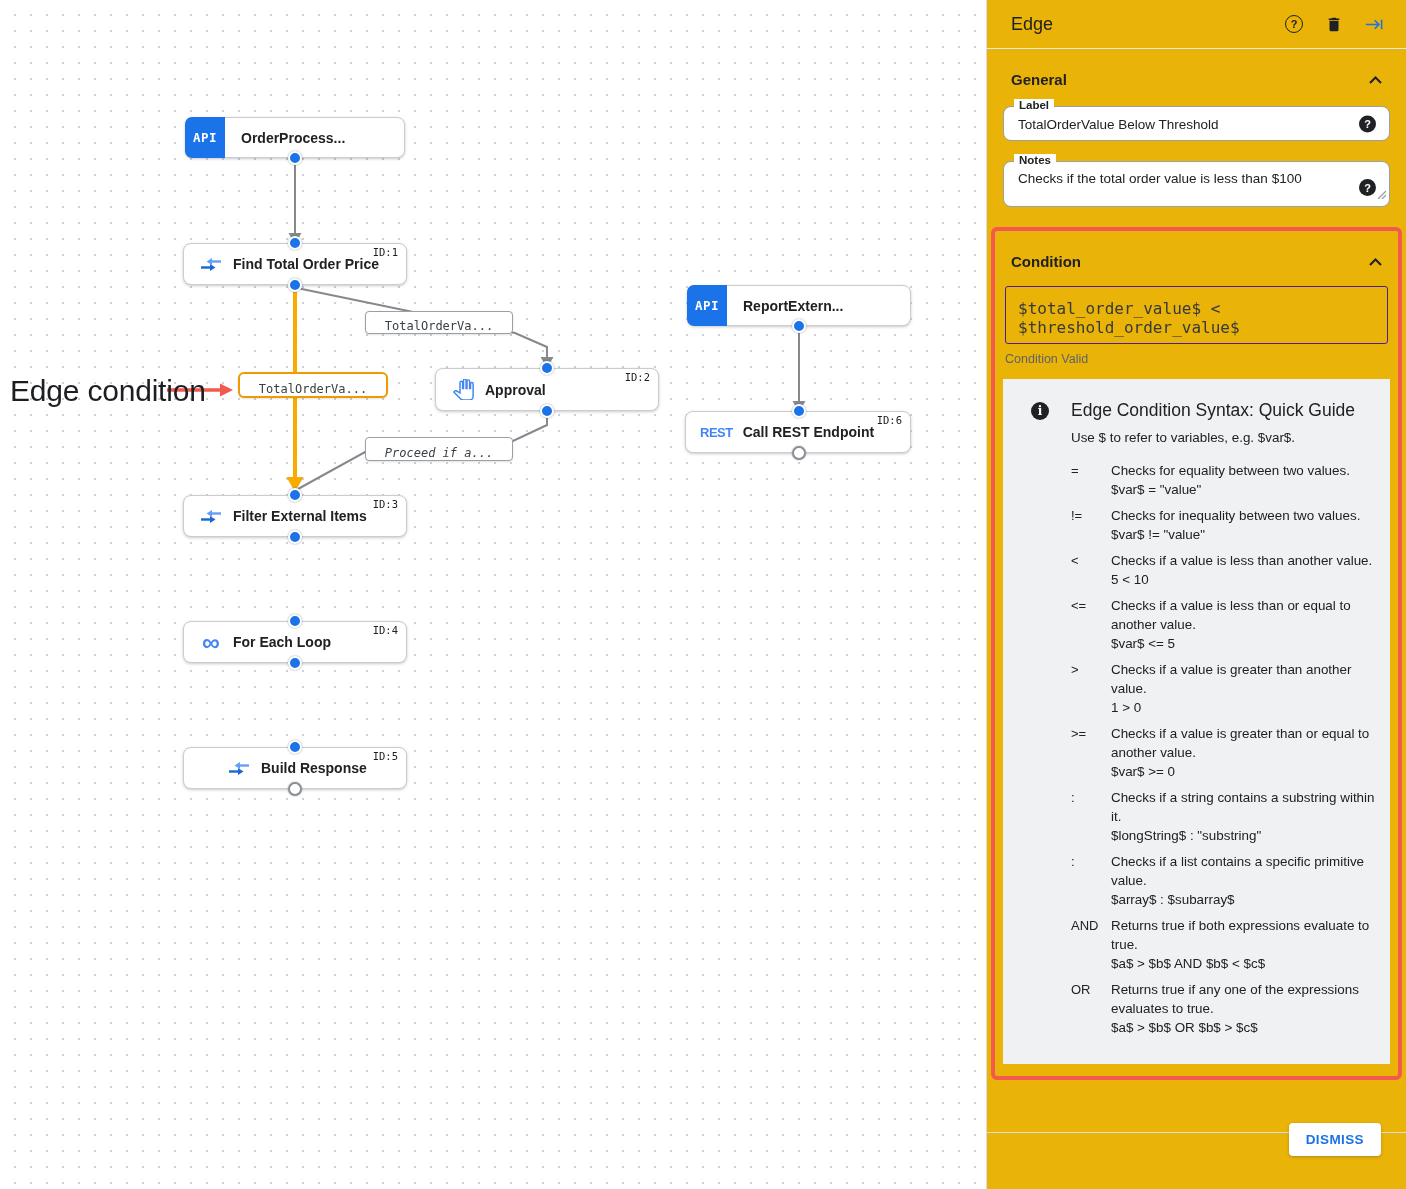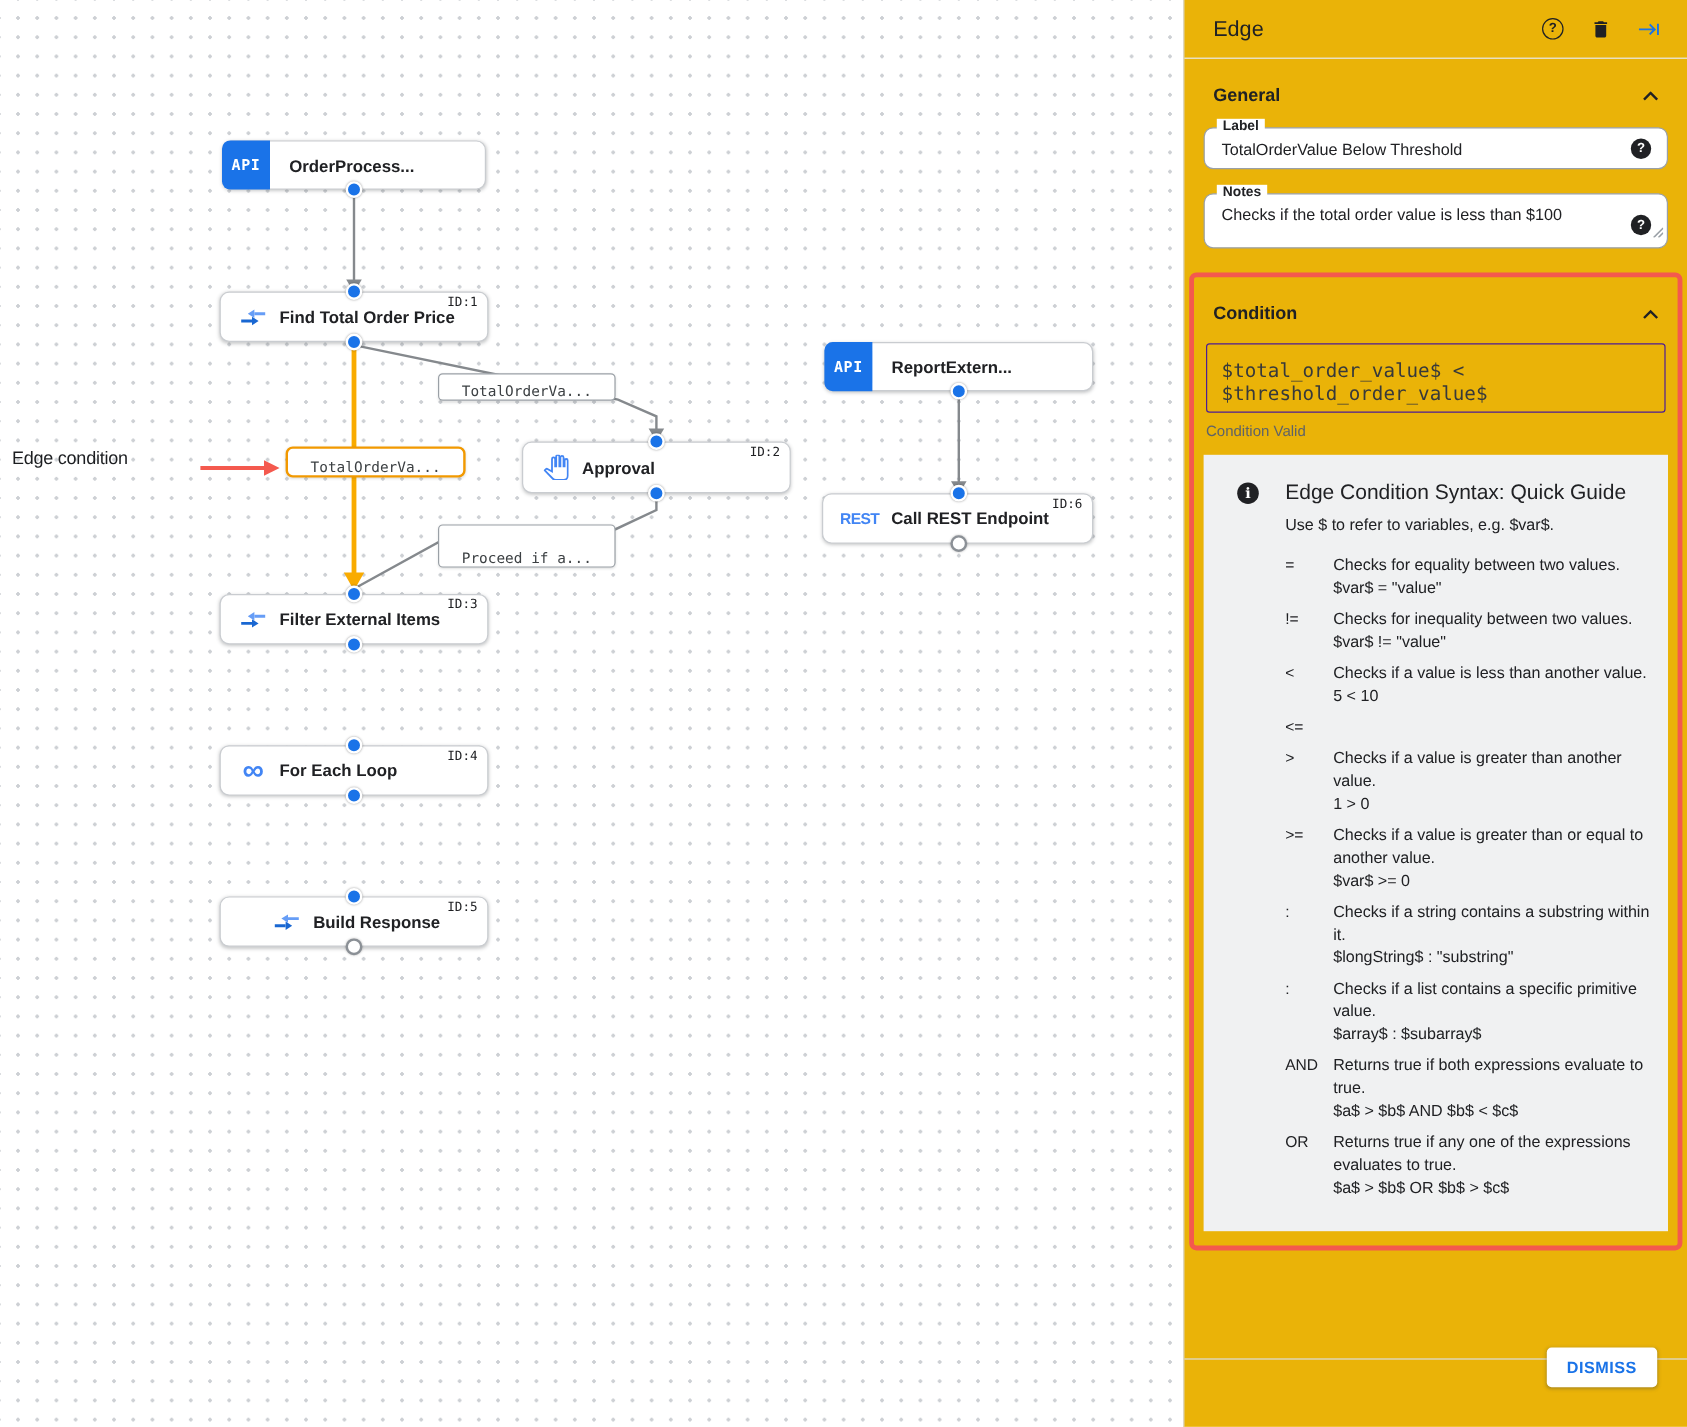--- a/index.html
+++ b/index.html
@@ -38,21 +38,21 @@
   .port.hollow { background:#fff; border:2px solid #8b9096; box-shadow:0 0 2px rgba(0,0,0,.3); }
 
   .edge-label {
     position:absolute; background:#fff; border:1px solid #9aa0a6; border-radius:4px;
     display:flex; align-items:flex-end; justify-content:center; z-index:4;
     font-family:"DejaVu Sans Mono", monospace; font-size:12px; color:#3c4043;
     box-shadow:0 1px 2px rgba(60,64,67,.15);
   }
   .edge-label.selected { border:2px solid #f29900; border-radius:6px; }
 
-  .annotation-text { position:absolute; left:10px; top:374px; font-size:15px; font-weight:500; color:#1c1e21; letter-spacing:-0.2px; z-index:5; }
+  .annotation-text { position:absolute; left:10px; top:374px; font-size:30px; font-weight:500; color:#1c1e21; letter-spacing:-0.2px; z-index:5; }
 
   
   .panel { position:absolute; left:986px; top:0; width:420px; height:1189px; background:#eab308; border-left:1px solid #dadce0; }
   .panel-header { height:49px; display:flex; align-items:center; padding:0 22px 0 24px; border-bottom:1px solid #e8eaed; }
   .panel-title { flex:1; font-size:18px; color:#202124; font-weight:500; }
   .hdr-icon { margin-left:22px; display:flex; align-items:center; cursor:pointer; }
   .help-circle { width:18px; height:18px; border:1.6px solid #202124; border-radius:50%; display:flex; align-items:center; justify-content:center; font-size:11px; font-weight:bold; color:#202124; }
 
   .panel-body { padding:0 16px; }
   .section-head { display:flex; justify-content:space-between; align-items:center; padding:22px 8px 14px 8px; }
@@ -115,21 +115,21 @@
   </svg>
 
   <div class="annotation-text">Edge condition</div>
 
   <div class="edge-label" style="left:365px; top:311px; width:148px; height:23px;">
     <span>TotalOrderVa...</span>
   </div>
   <div class="edge-label selected" style="left:238px; top:372px; width:150px; height:26px;">
     <span>TotalOrderVa...</span>
   </div>
-  <div class="edge-label" style="left:365px; top:437px; width:148px; height:36px;">
+  <div class="edge-label" style="left:365px; top:437px; width:148px; height:24px;font-style:italic;">
     <span>Proceed if a...</span>
   </div>
 
   <div class="node" style="left:185px; top:117px; width:220px; height:41px;">
     <div class="api-badge">API</div>
     <span class="title">OrderProcess...</span>
   </div>
 
   <div class="node" style="left:183px; top:243px; width:224px; height:42px;">
     <span class="nid">ID:1</span>
@@ -291,20 +291,24 @@
           </div>
           <div class="op-row">
             <span class="op">&lt;</span>
             <span>
                 <span class="op-desc">Checks if a value is less than another value.</span>
                 <span class="op-ex">5 &lt; 10</span>
               </span>
           </div>
           <div class="op-row">
             <span class="op">&lt;=</span>
+            <span>
+                <span class="op-desc">Checks if a value is less than or equal to another value.</span>
+                <span class="op-ex">$var$ &lt;= 5</span>
+              </span>
           </div>
           <div class="op-row">
             <span class="op">&gt;</span>
             <span>
                 <span class="op-desc">Checks if a value is greater than another value.</span>
                 <span class="op-ex">1 &gt; 0</span>
               </span>
           </div>
           <div class="op-row">
             <span class="op">&gt;=</span>

